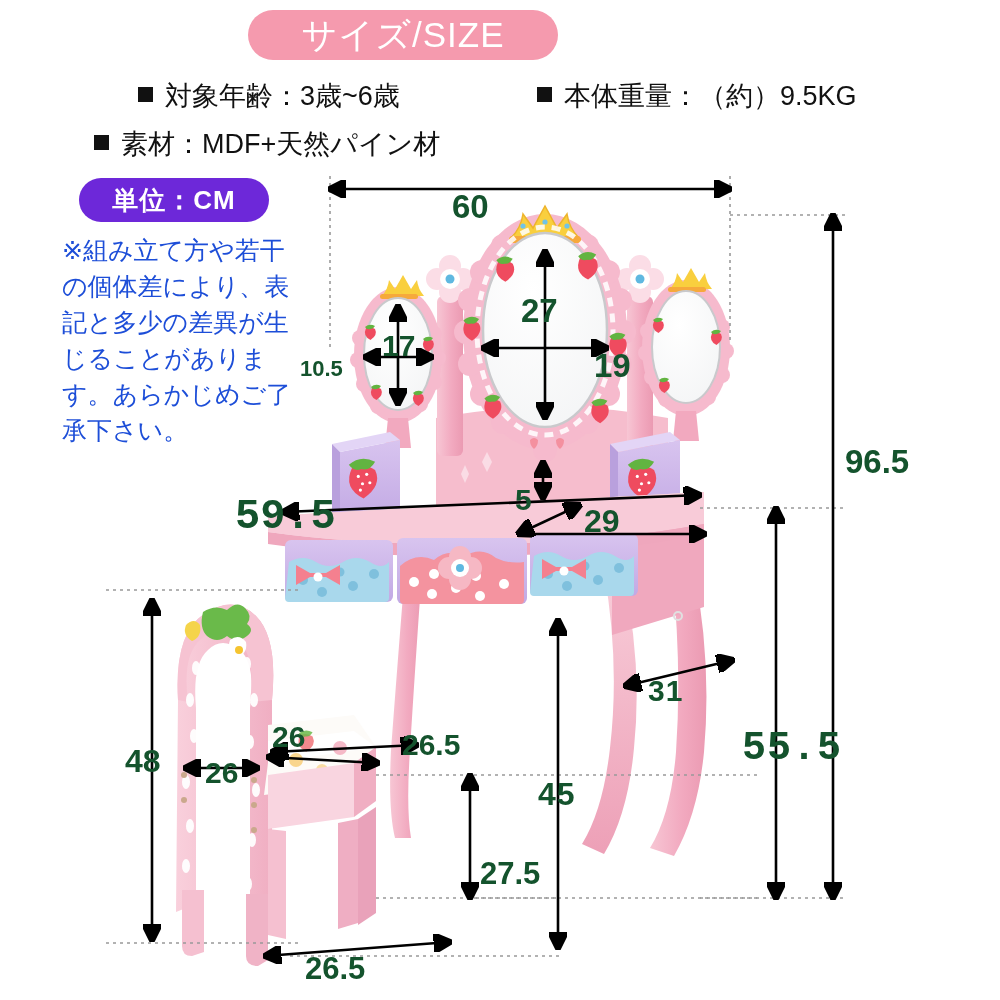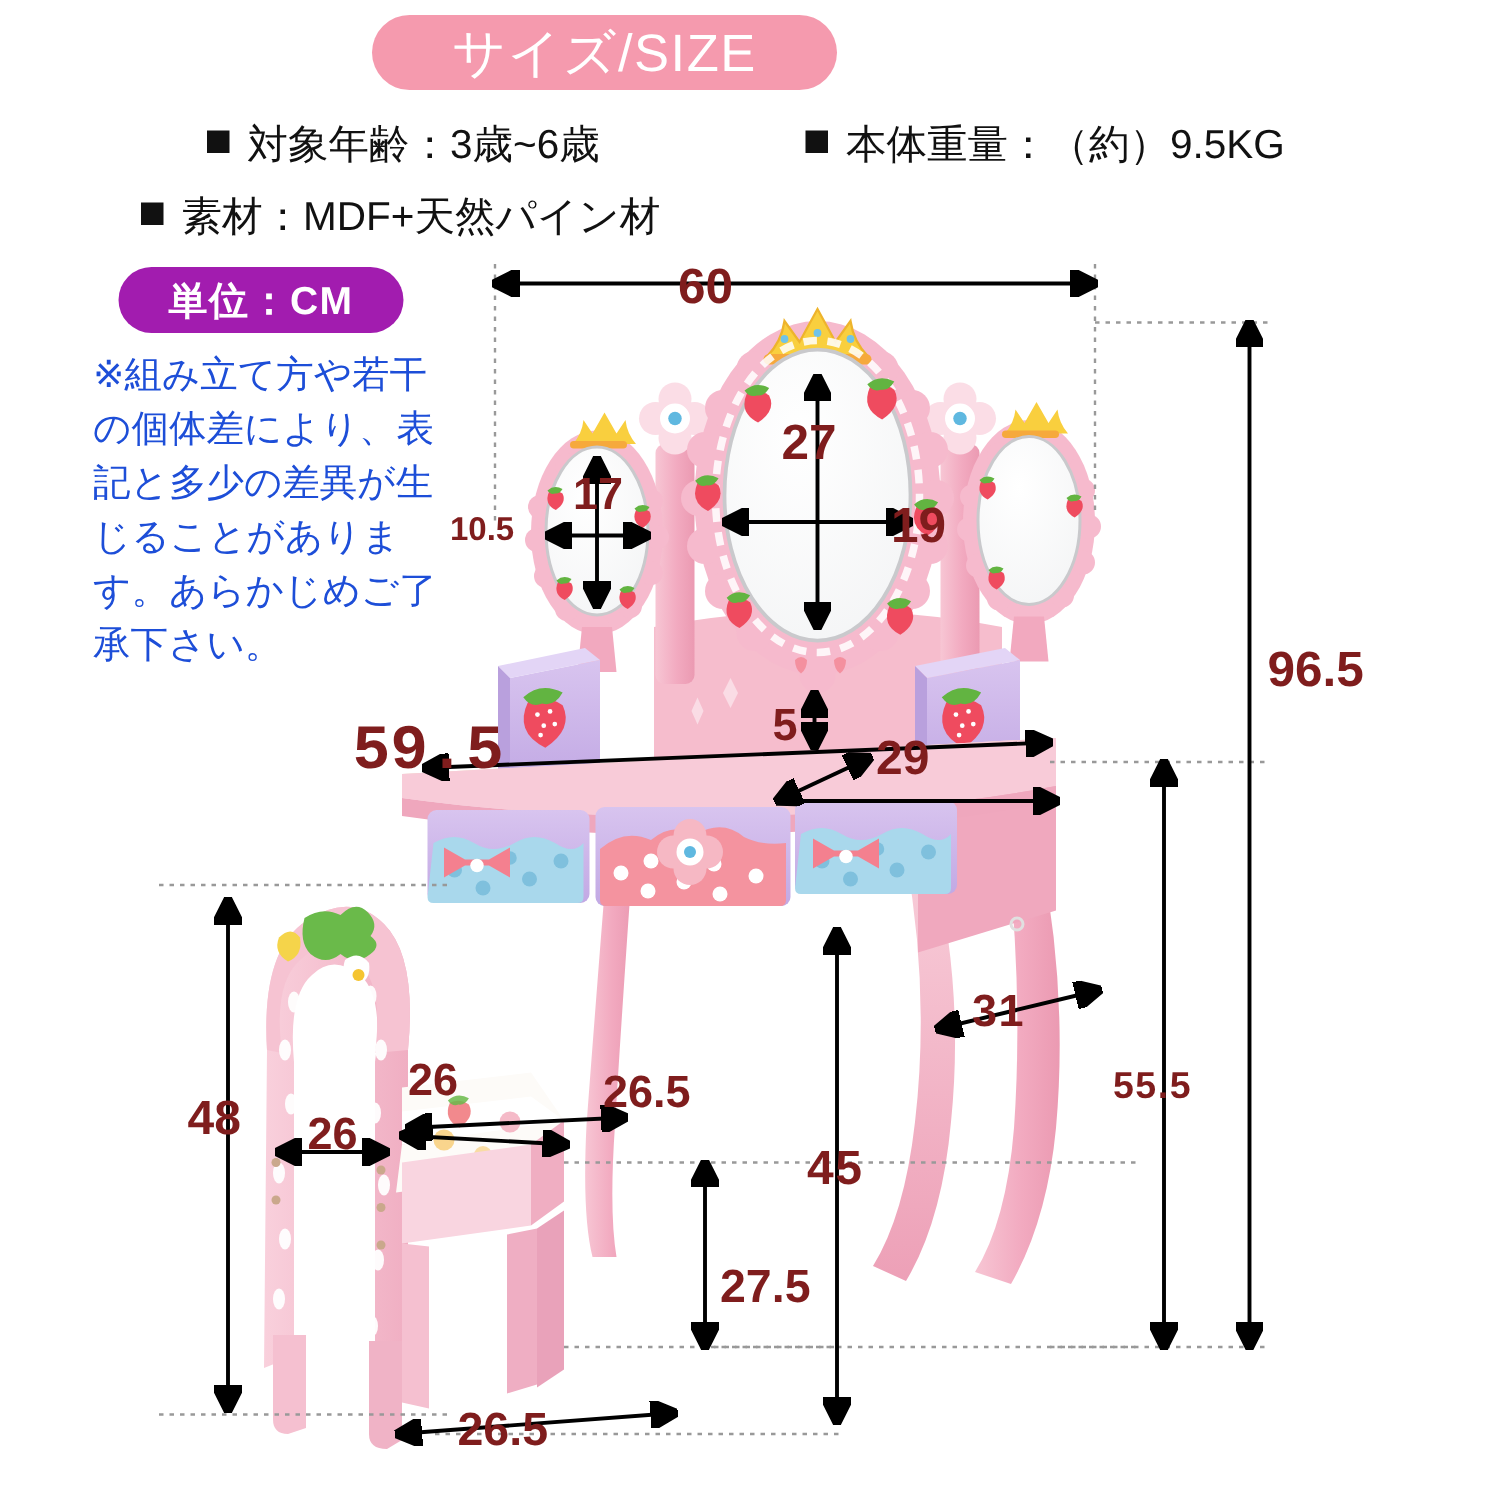--- a/index.html
+++ b/index.html
@@ -20,21 +20,21 @@
   
   .unit-pill{position:absolute;left:79px;top:178px;width:190px;height:44px;
       border-radius:22px;display:flex;align-items:center;justify-content:center;}
   .unit-pill span{color:#fff;font-size:26px;font-weight:bold;letter-spacing:1px;}
 
   
   .note{position:absolute;left:62px;top:232px;width:230px;font-size:25px;
         line-height:36px;color:#1d4ed8;letter-spacing:0px;}
 
   
-  .dim{position:absolute;font-weight:bold;color:#7f1d1d;white-space:nowrap;}
+  .dim{position:absolute;font-weight:bold;color:#14532d;white-space:nowrap;margin-top:16px;}
 
   
   svg.layer{position:absolute;left:0;top:0;width:1000px;height:1000px;
             pointer-events:none;}
 </style>
 </head>
 <body>
 
 <div id="stage">
 
@@ -45,21 +45,21 @@
   <div class="spec" style="left:94px;top:78px;margin-left:44px;">
     <span class="sq"></span><span>対象年齢：3歳~6歳</span>
   </div>
   <div class="spec" style="left:537px;top:78px;">
     <span class="sq"></span><span>本体重量：（約）9.5KG</span>
   </div>
   <div class="spec" style="left:94px;top:126px;">
     <span class="sq"></span><span>素材：MDF+天然パイン材</span>
   </div>
 
-  <div class="unit-pill" style="background:#a21caf;">
+  <div class="unit-pill" style="background:#6d28d9;">
     <span>単位：CM</span>
   </div>
 
   <div class="note">※組み立て方や若干の個体差により、表記と多少の差異が生じることがあります。あらかじめご了承下さい。</div>
 
   <svg class="layer" viewBox="0 0 1000 1000">
     <defs>
       <linearGradient id="gBody" x1="0" y1="0" x2="1" y2="0">
         <stop offset="0%" stop-color="#f7c6d4"></stop>
           <stop offset="55%" stop-color="#f2aac0"></stop>
@@ -491,21 +491,21 @@
 
   <div class="dim" style="left:452px;top:172px;font-size:33px;">60</div>
   <div class="dim" style="left:521px;top:276px;font-size:33px;">27</div>
   <div class="dim" style="left:594px;top:331px;font-size:33px;">19</div>
   <div class="dim" style="left:382px;top:313px;font-size:30px;">17</div>
   <div class="dim" style="left:300px;top:340px;font-size:22px;">10.5</div>
   <div class="dim" style="left:515px;top:467px;font-size:30px;">5</div>
   <div class="dim" style="left:235px;top:477px;font-size:42px;font-family:Liberation Mono, monospace;">59.5</div>
   <div class="dim" style="left:584px;top:487px;font-size:32px;">29</div>
   <div class="dim" style="left:845px;top:427px;font-size:33px;">96.5</div>
-  <div class="dim" style="left:742px;top:710px;font-size:25px;letter-spacing:1px;">55.5</div>
+  <div class="dim" style="left:742px;top:710px;font-size:40px;letter-spacing:1px;font-family:Liberation Mono, monospace;">55.5</div>
   <div class="dim" style="left:538px;top:760px;font-size:32px;letter-spacing:1px;">45</div>
   <div class="dim" style="left:648px;top:658px;font-size:30px;letter-spacing:1px;text-align:right;">31</div>
   <div class="dim" style="left:125px;top:727px;font-size:32px;">48</div>
   <div class="dim" style="left:205px;top:740px;font-size:30px;">26</div>
   <div class="dim" style="left:272px;top:704px;font-size:30px;">26</div>
   <div class="dim" style="left:402px;top:712px;font-size:30px;">26.5</div>
   <div class="dim" style="left:480px;top:840px;font-size:31px;">27.5</div>
   <div class="dim" style="left:305px;top:935px;font-size:31px;">26.5</div>
 
 </div>

